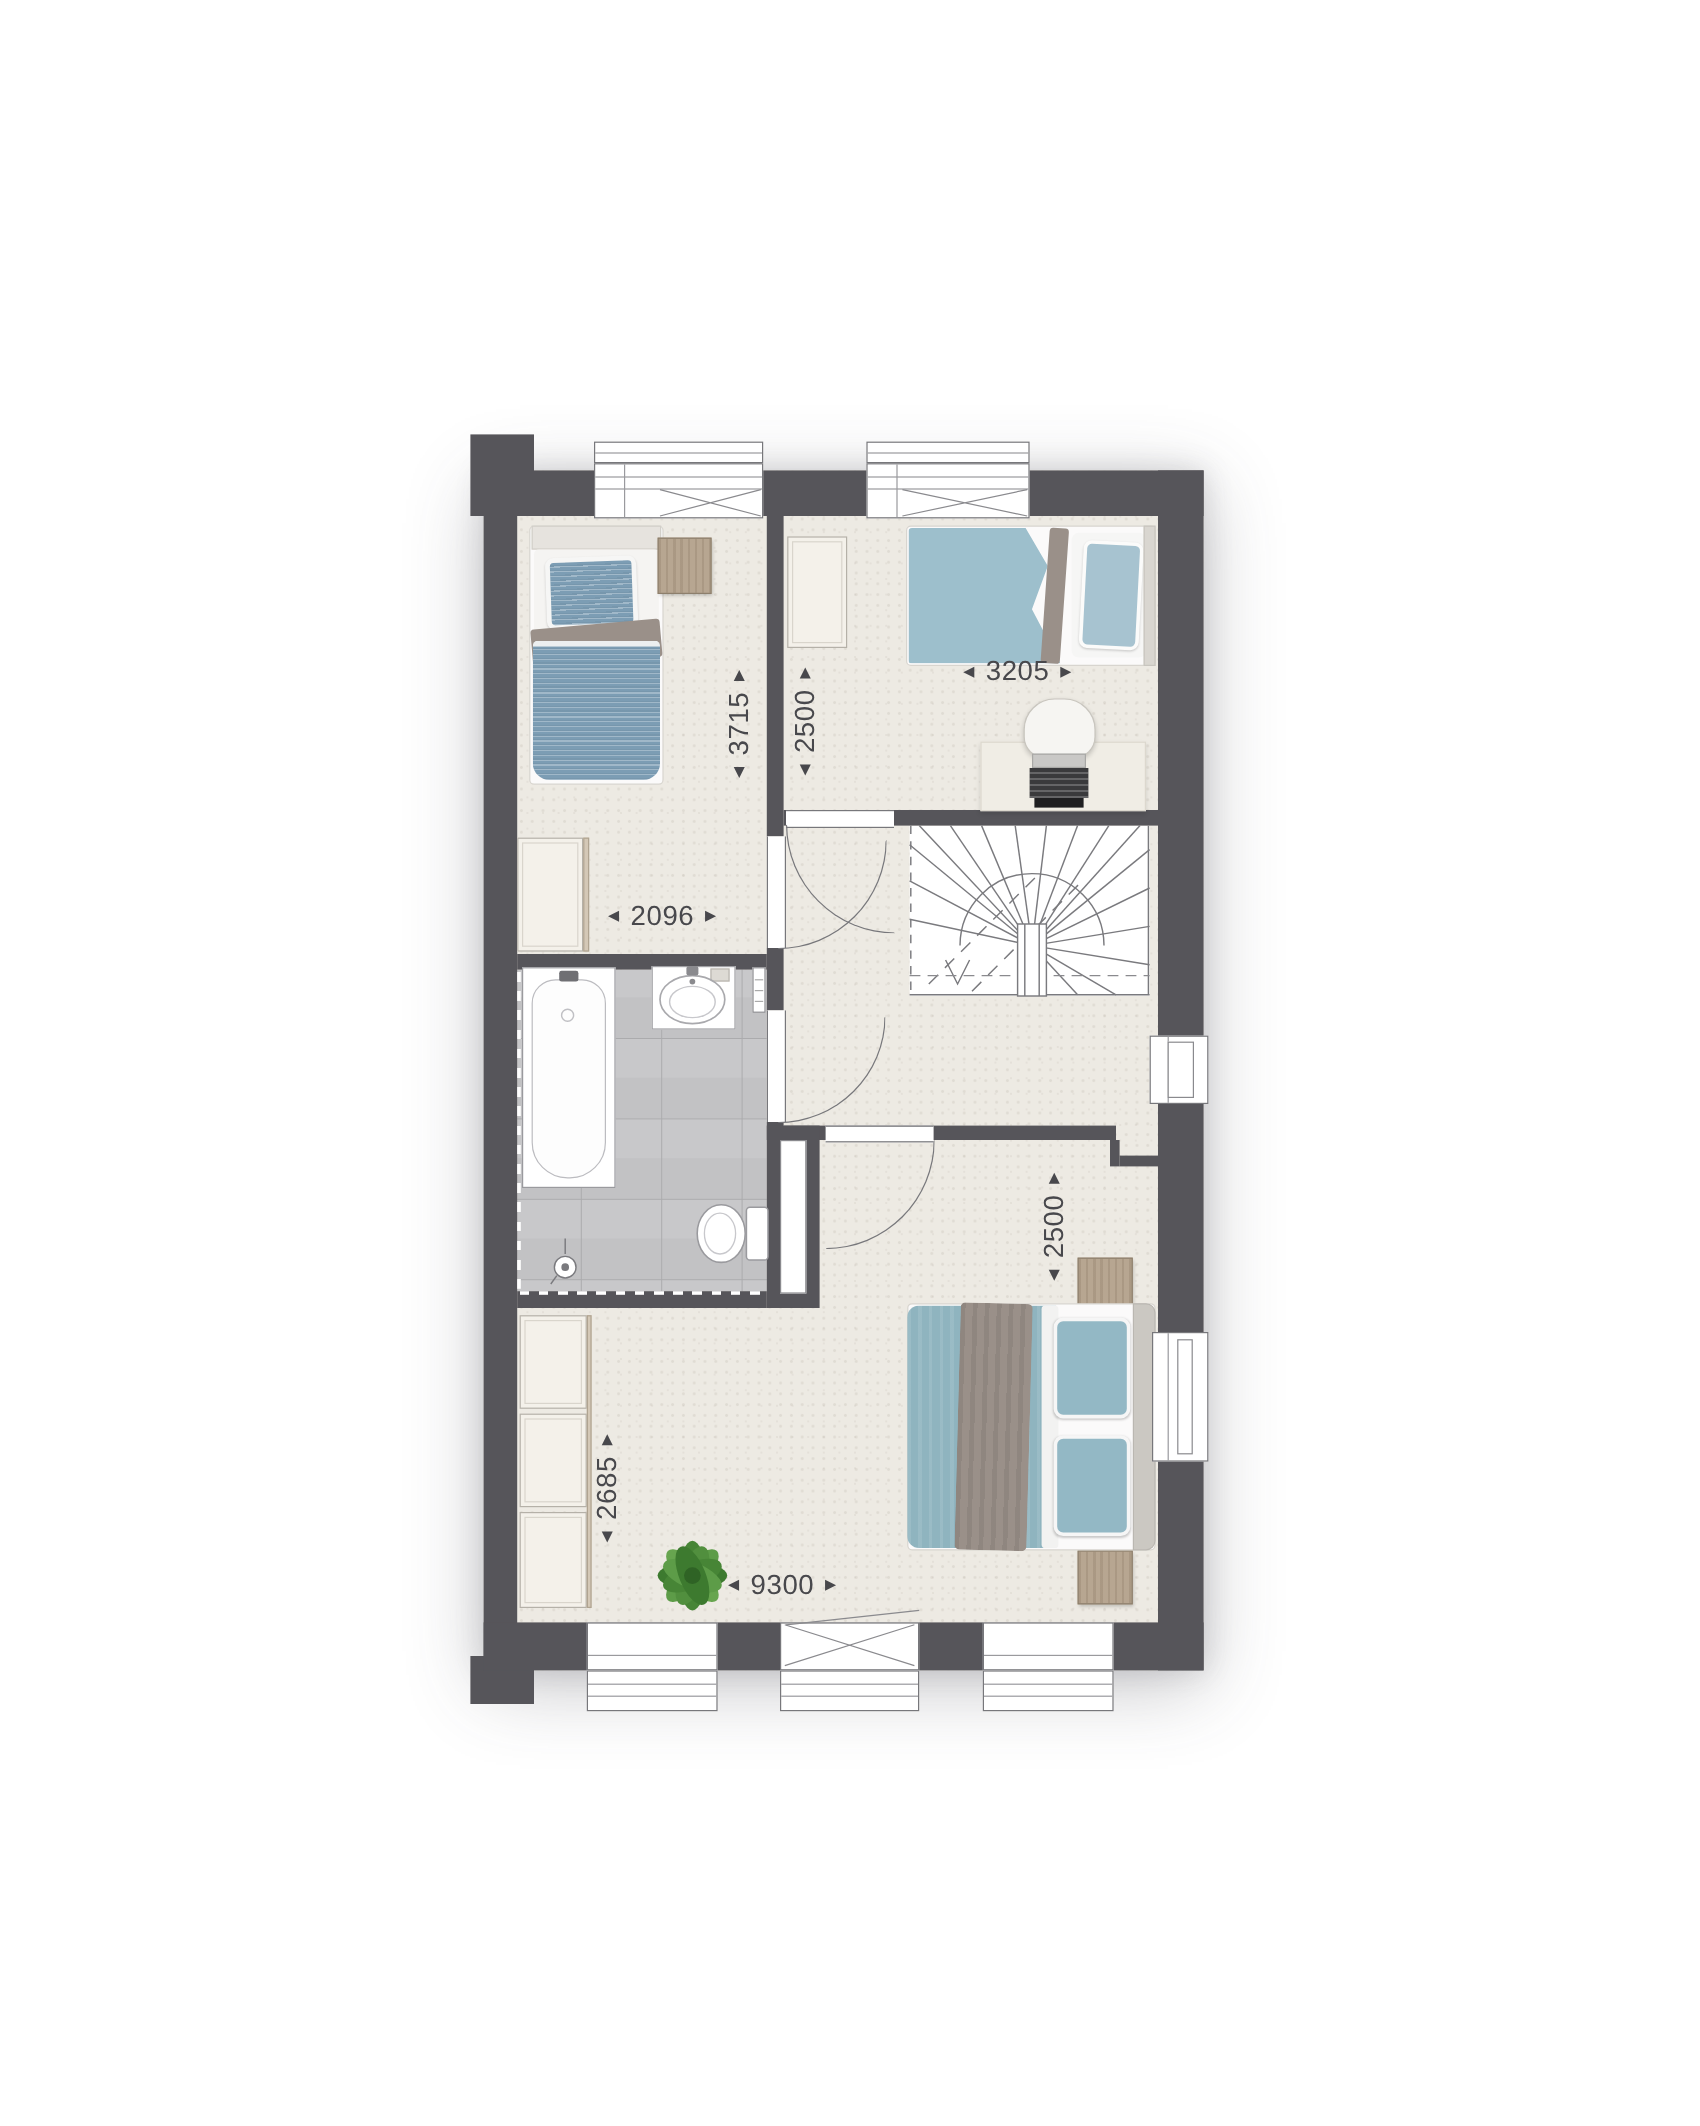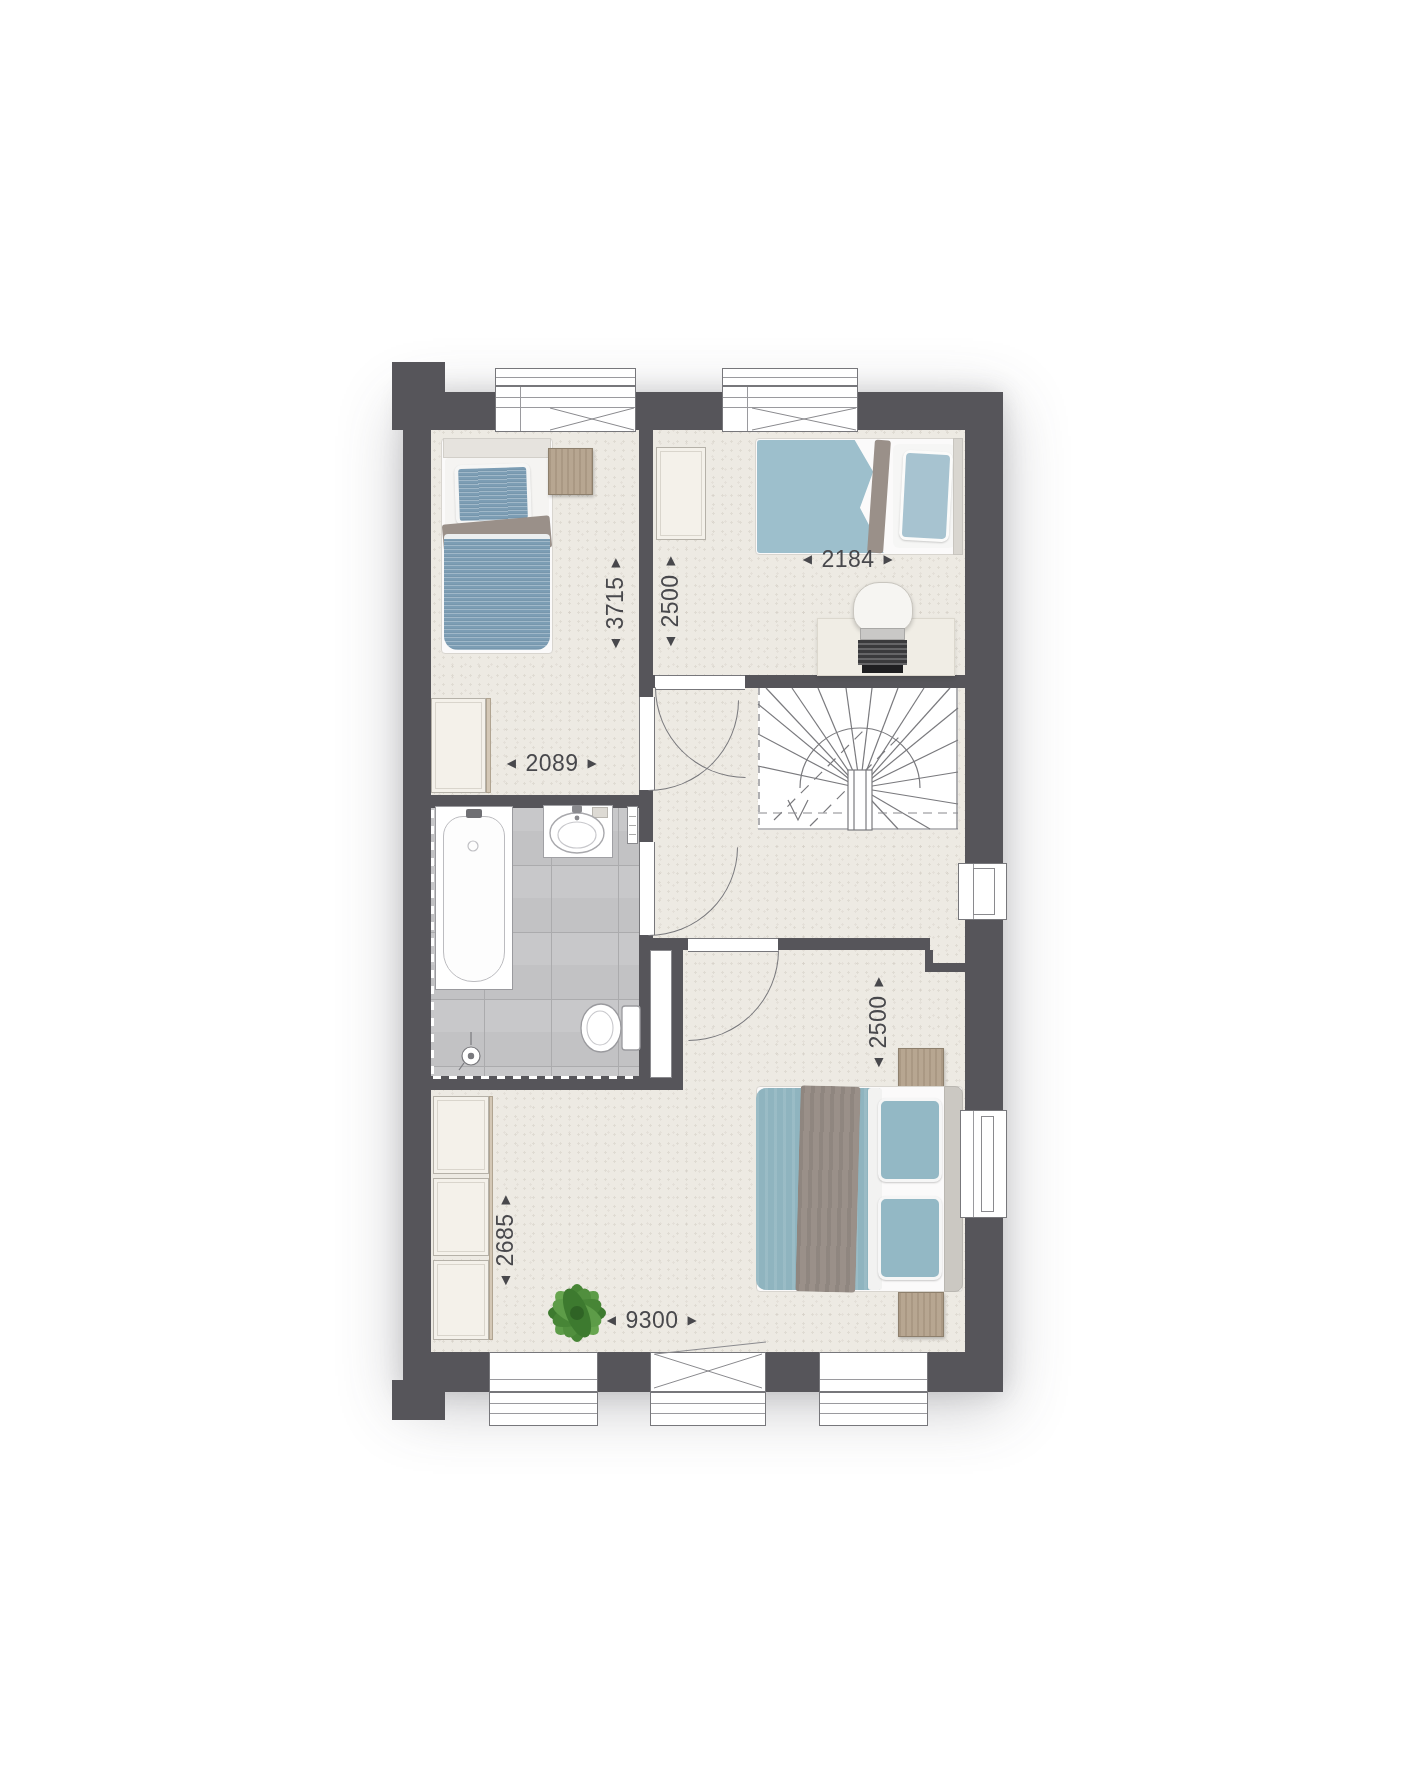--- a/index.html
+++ b/index.html
@@ -279,26 +279,26 @@
     <span class="val">3715</span>
     <span class="ar">▶</span>
   </div>
   <div class="abs dim dim-v z30" style="left:610px;top:588px">
     <span class="ar">◀</span>
     <span class="val">2500</span>
     <span class="ar">▶</span>
   </div>
   <div class="abs dim z30" style="left:788px;top:546px">
     <span class="ar">◀</span>
-    <span class="val">2184</span>
+    <span class="val">3205</span>
     <span class="ar">▶</span>
   </div>
   <div class="abs dim z30" style="left:492px;top:750px">
     <span class="ar">◀</span>
-    <span class="val">2089</span>
+    <span class="val">2096</span>
     <span class="ar">▶</span>
   </div>
   <div class="abs dim dim-v z30" style="left:818px;top:1009px">
     <span class="ar">◀</span>
     <span class="val">2500</span>
     <span class="ar">▶</span>
   </div>
   <div class="abs dim dim-v z30" style="left:445px;top:1227px">
     <span class="ar">◀</span>
     <span class="val">2685</span>

